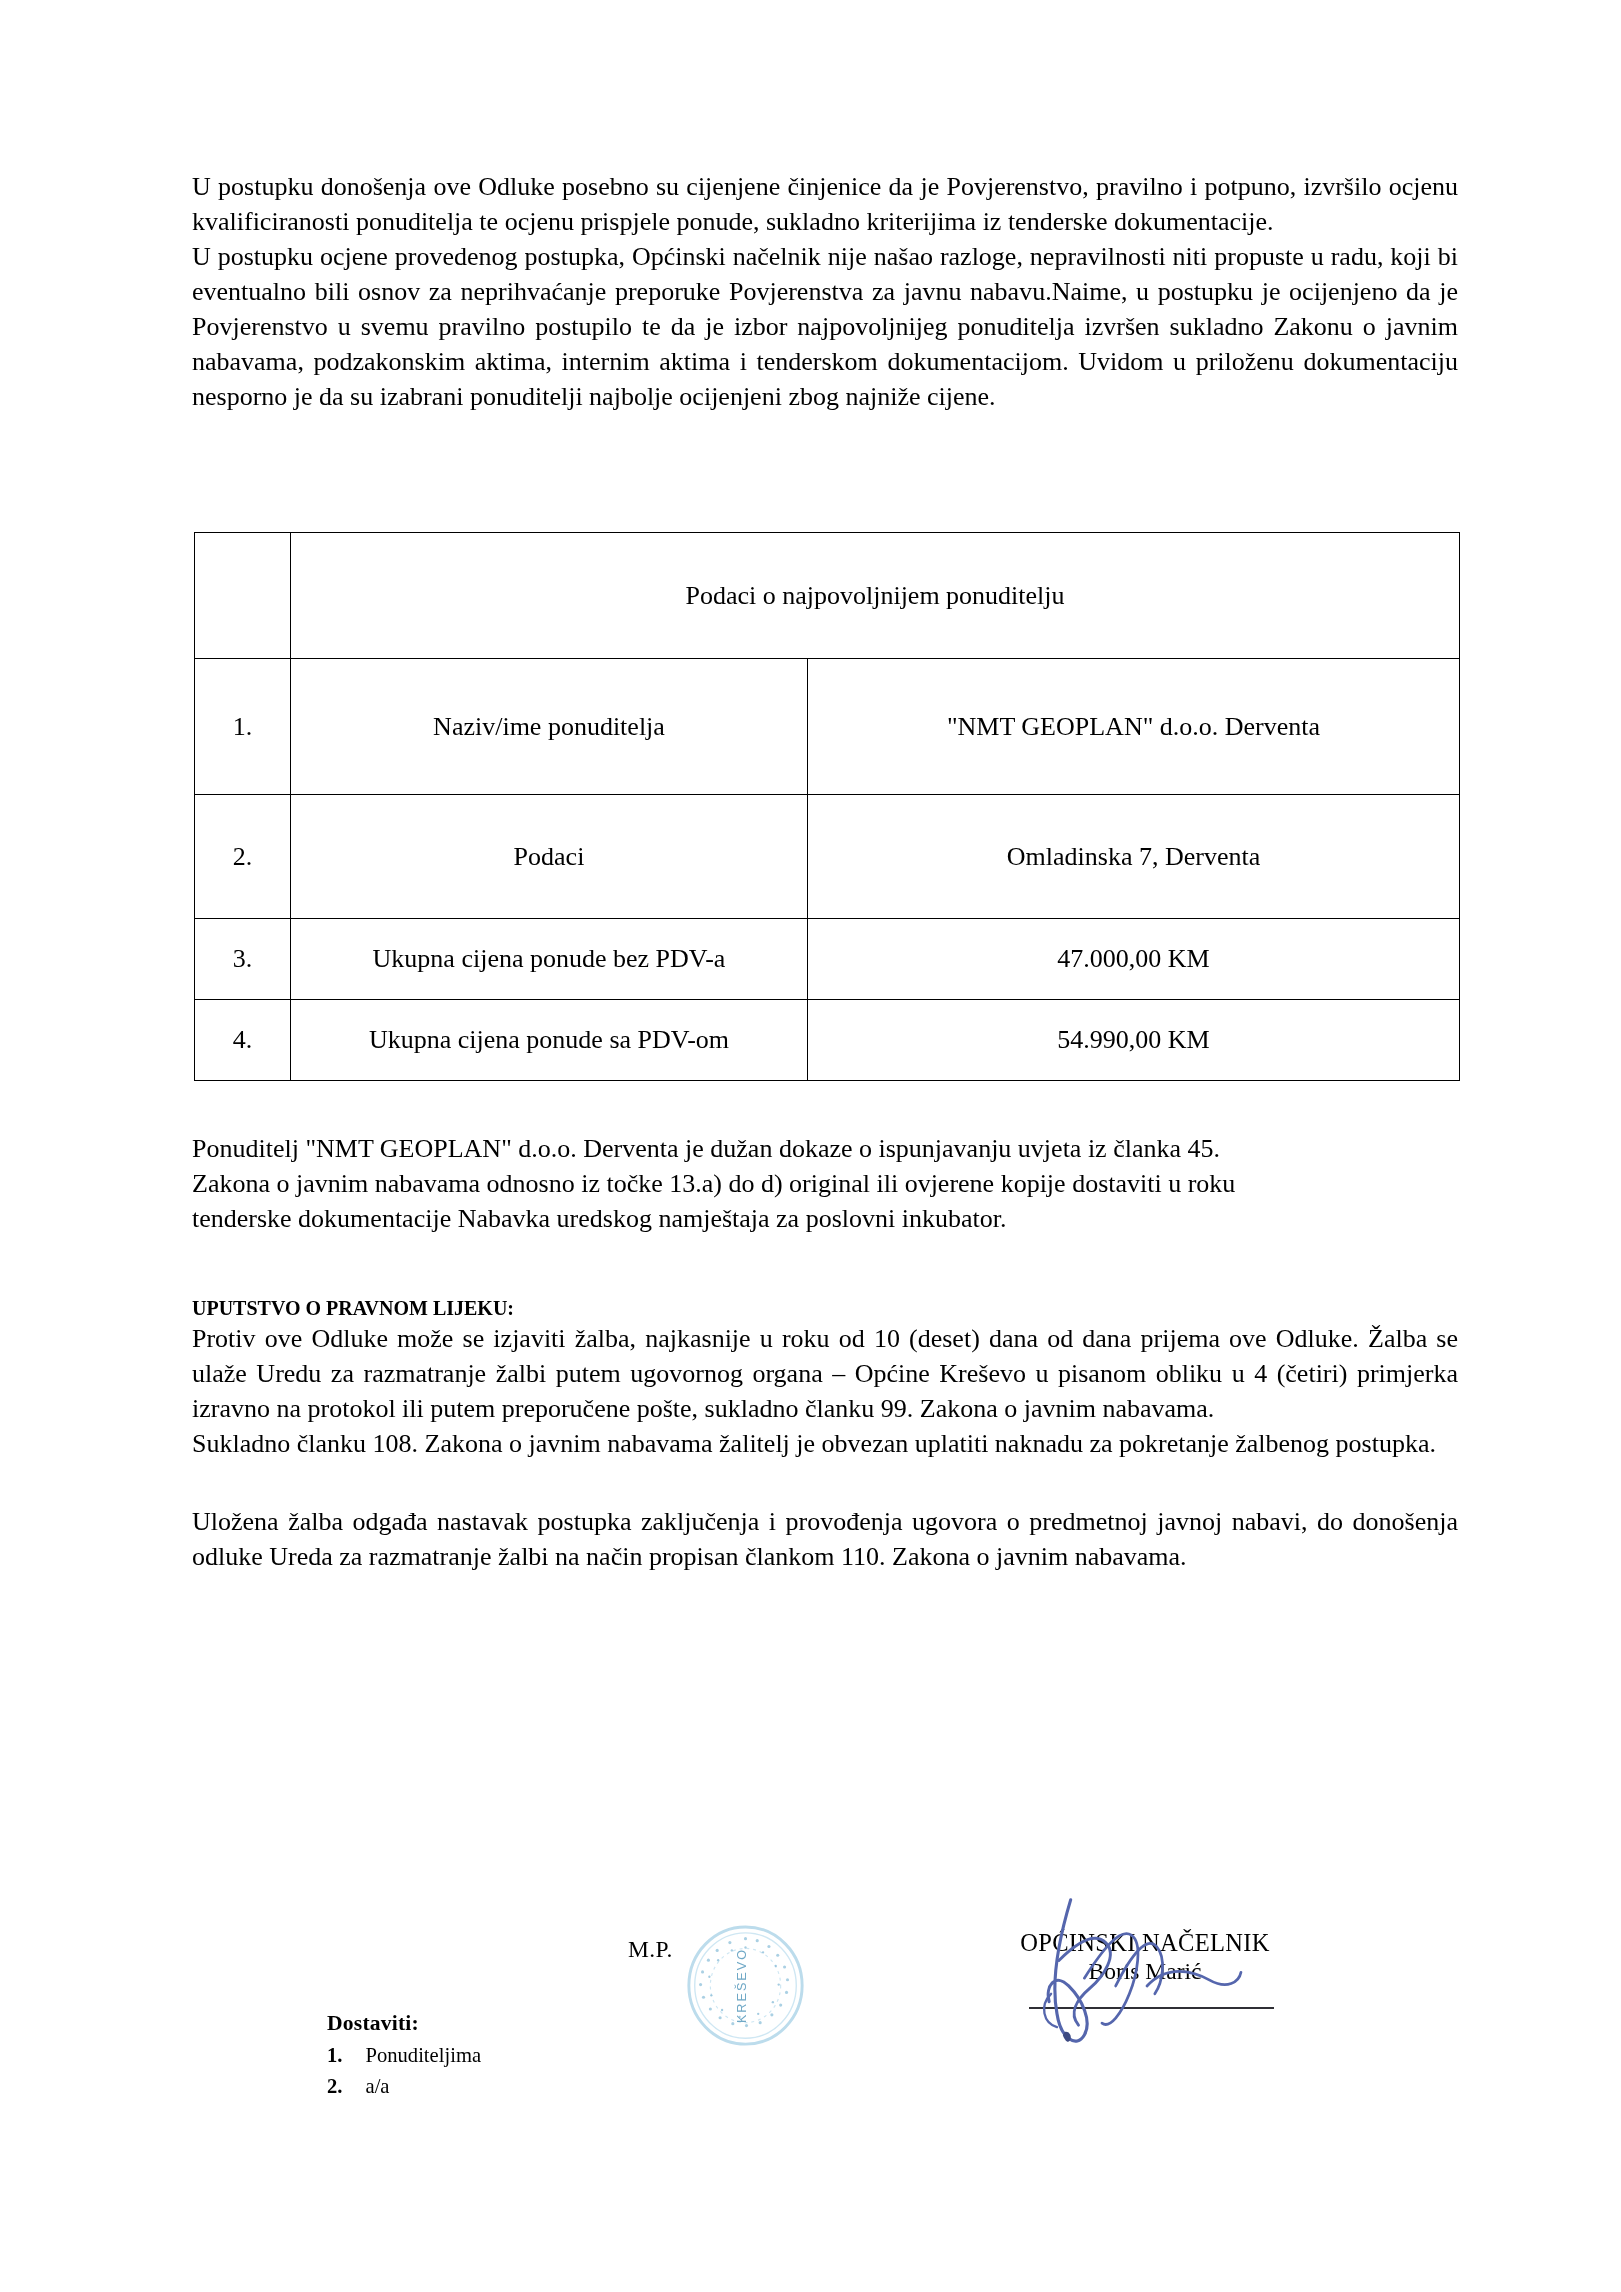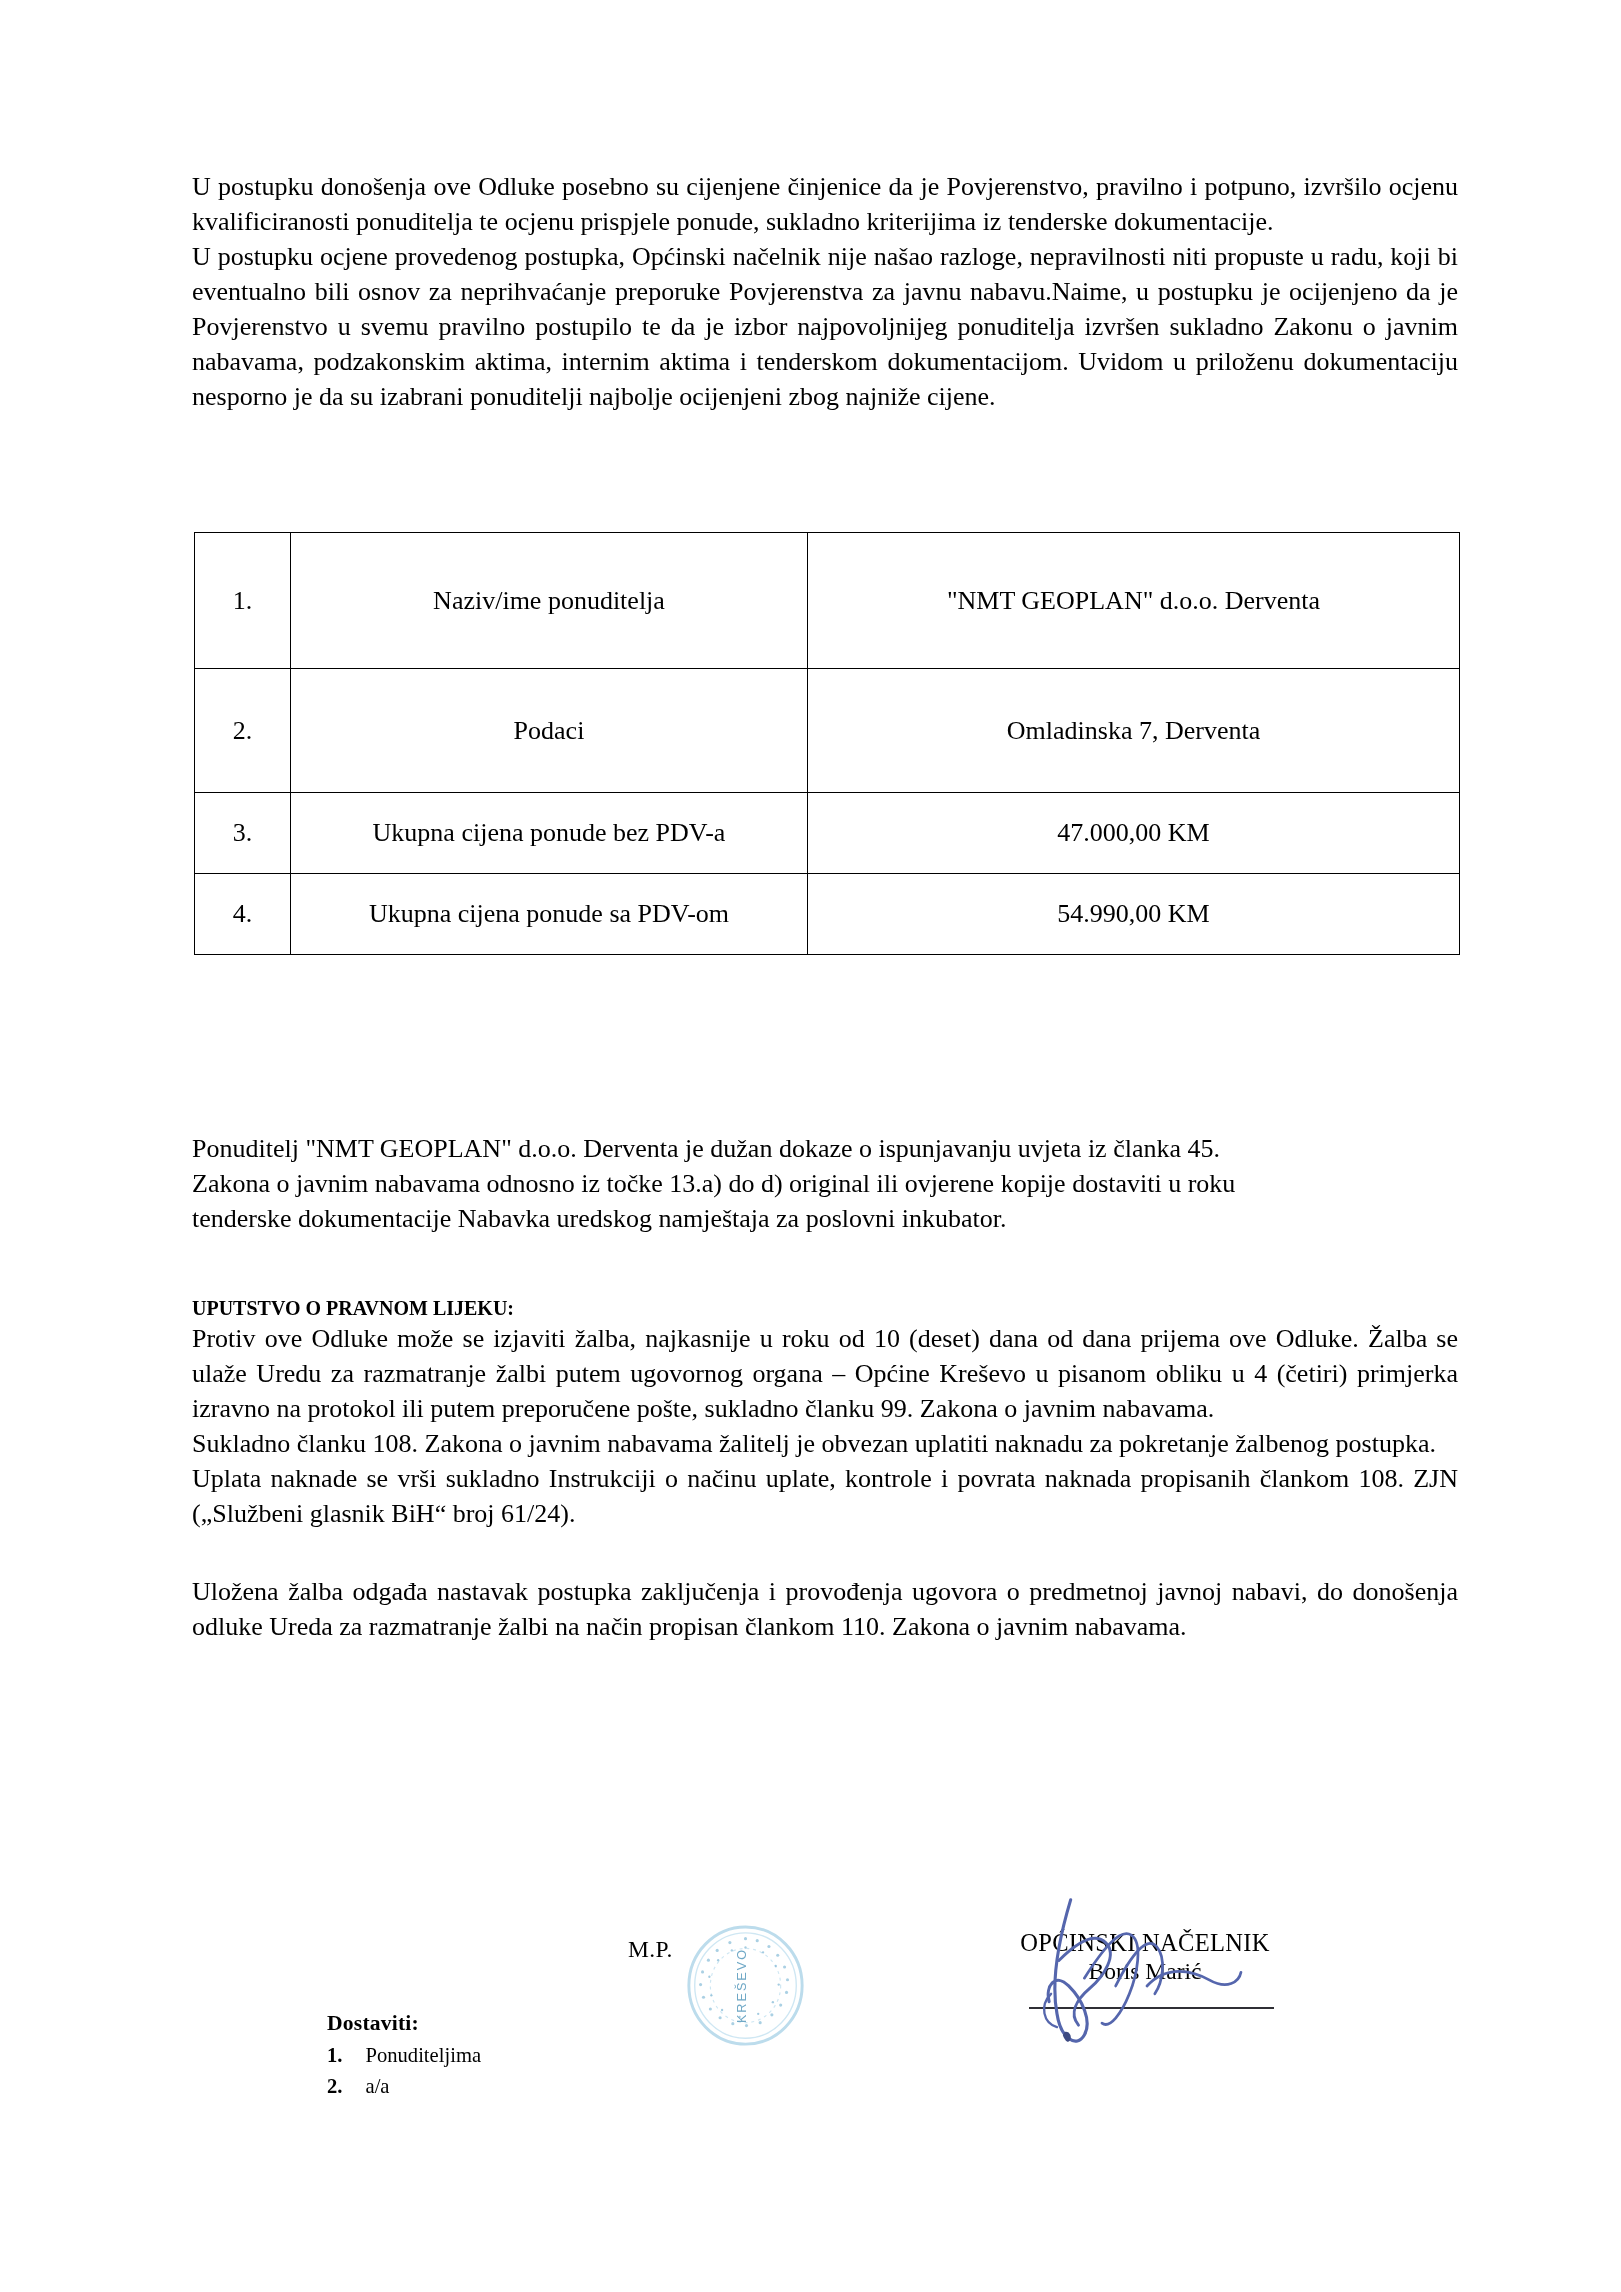--- a/index.html
+++ b/index.html
@@ -182,20 +182,24 @@
 
   <div class="tbl-wrap">
     <table class="bidder">
       <colgroup>
           <col class="c1">
           <col class="c2">
           <col class="c3">
         </colgroup>
       <tbody>
         <tr>
+          <td class="hdr"></td>
+          <td class="hdr" colspan="2">Podaci o najpovoljnijem ponuditelju</td>
+        </tr>
+        <tr>
           <td class="r1">1.</td>
           <td class="r1">Naziv/ime ponuditelja</td>
           <td class="r1">"NMT GEOPLAN" d.o.o. Derventa</td>
         </tr>
         <tr>
           <td class="r2">2.</td>
           <td class="r2">Podaci</td>
           <td class="r2">Omladinska 7, Derventa</td>
         </tr>
         <tr>
@@ -219,21 +223,20 @@
 
     <div class="gap-md"></div>
 
 
     <div class="gap-md"></div>
 
     <h2 class="heading">UPUTSTVO O PRAVNOM LIJEKU:</h2>
 
     <p class="para">Protiv ove Odluke može se izjaviti žalba, najkasnije u roku od 10 (deset) dana od dana prijema ove Odluke. Žalba se ulaže Uredu za razmatranje žalbi putem ugovornog organa – Općine Kreševo u pisanom obliku u 4 (četiri) primjerka izravno na protokol ili putem preporučene pošte, sukladno članku 99. Zakona o javnim nabavama.</p>
     <p class="para">Sukladno članku 108. Zakona o javnim nabavama žalitelj je obvezan uplatiti naknadu za pokretanje žalbenog postupka.</p>
-    <p class="para">Uplata naknade se vrši sukladno Instrukciji  o načinu uplate, kontrole i povrata naknada propisanih člankom 108. ZJN („Službeni glasnik BiH“ broj 61/24).</p>
 
     <div class="gap-lg"></div>
 
     <p class="para">Uložena žalba odgađa nastavak postupka zaključenja  i provođenja ugovora o predmetnoj javnoj nabavi, do donošenja odluke Ureda za razmatranje žalbi na način propisan člankom 110. Zakona o javnim nabavama.</p>
   </div>
 
   <div class="mp">M.P.</div>
 
   <div class="stamp">
     <svg width="125" height="129" viewBox="0 0 128 132">

